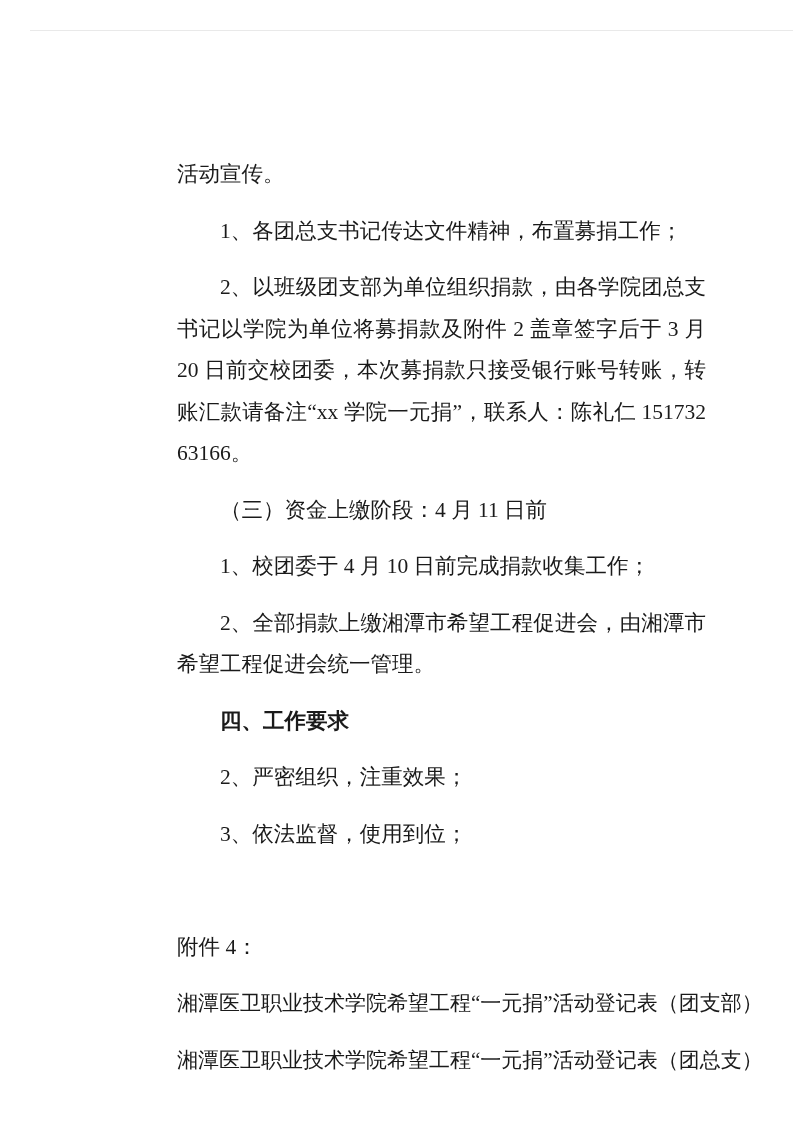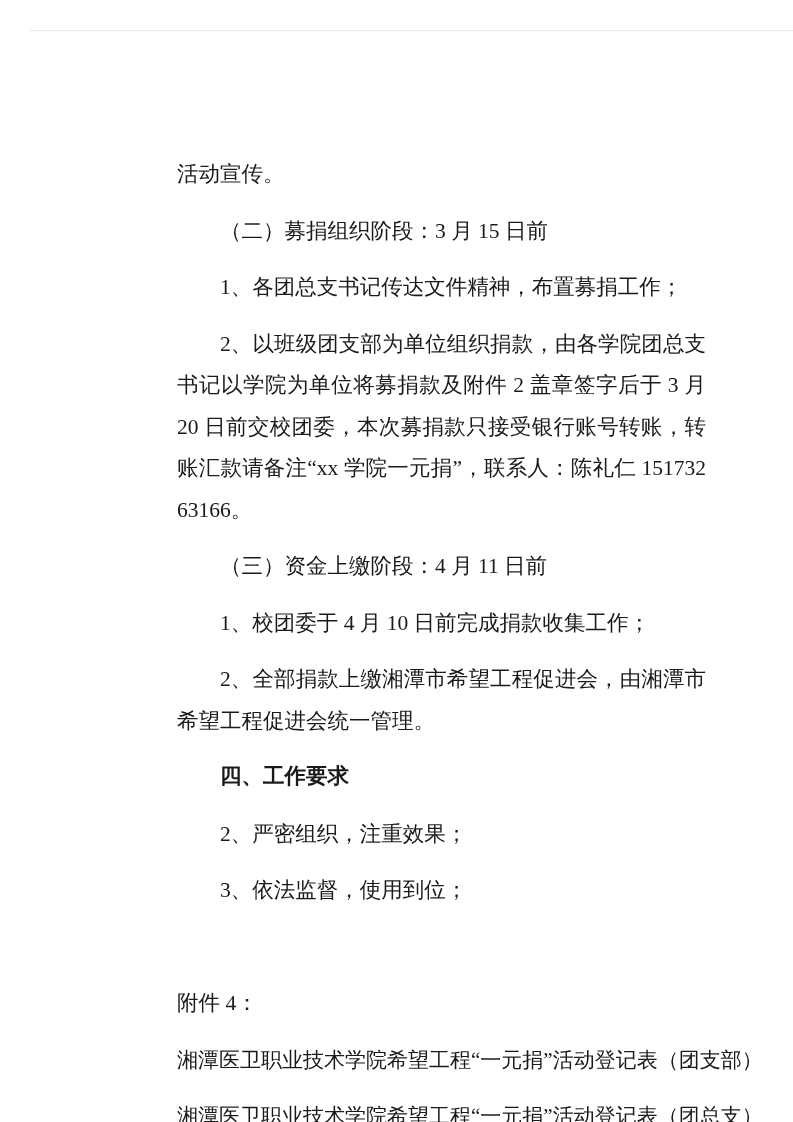--- a/index.html
+++ b/index.html
@@ -19,37 +19,36 @@
   .line {
     font-size: 21.5px;
     line-height: 41.5px;
     font-weight: normal;
     word-break: break-all;
   }
   .indent { text-indent: 43px; }
   .justify { text-align: justify; }
   .bold {
     font-weight: bold;
-    font-family: Liberation Mono, monospace;
+    font-family: Liberation Sans, sans-serif;
   }
   .attach {
     font-size: 21px;
     white-space: nowrap;
     word-break: keep-all;
   }
   .spacer { height: 41.5px; }
 </style>
 </head>
 <body>
 
 <div class="page">
 
   <p class="line">活动宣传。</p>
 
-  <p class="line indent">（二）募捐组织阶段：3 月 15 日前</p>
 
   <p class="line indent">1、各团总支书记传达文件精神，布置募捐工作；</p>
 
   <p class="line indent justify">2、以班级团支部为单位组织捐款，由各学院团总支书记以学院为单位将募捐款及附件 2 盖章签字后于 3 月 20 日前交校团委，本次募捐款只接受银行账号转账，转账汇款请备注“xx 学院一元捐”，联系人：陈礼仁 15173263166。</p>
 
   <p class="line indent">（三）资金上缴阶段：4 月 11 日前</p>
 
   <p class="line indent">1、校团委于 4 月 10 日前完成捐款收集工作；</p>
 
   <p class="line indent justify">2、全部捐款上缴湘潭市希望工程促进会，由湘潭市希望工程促进会统一管理。</p>

